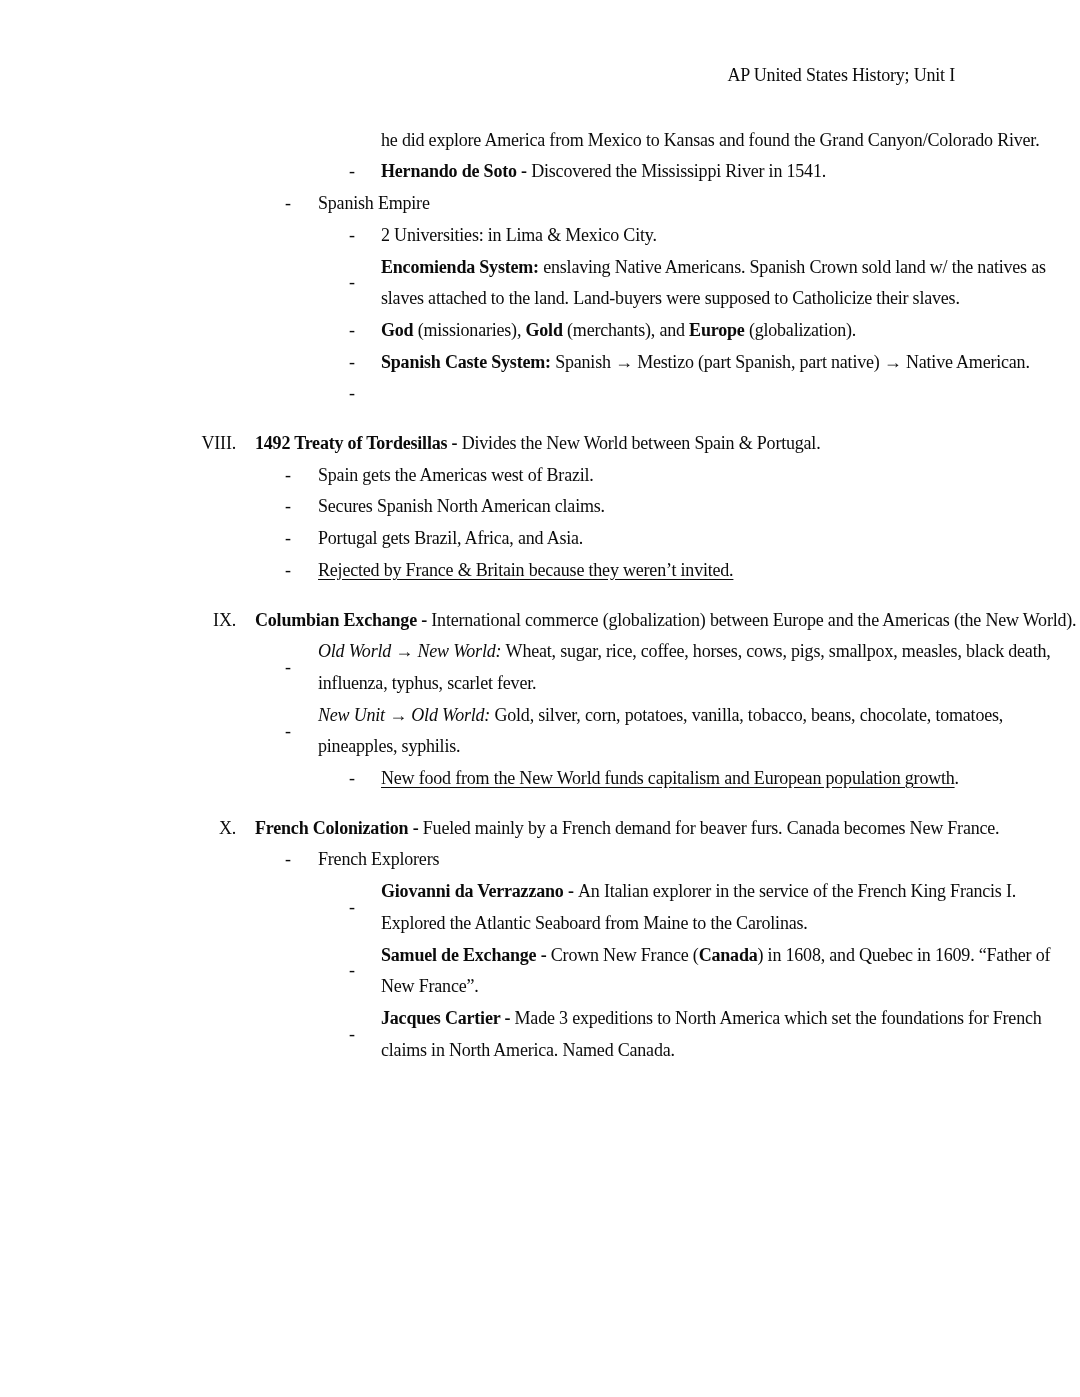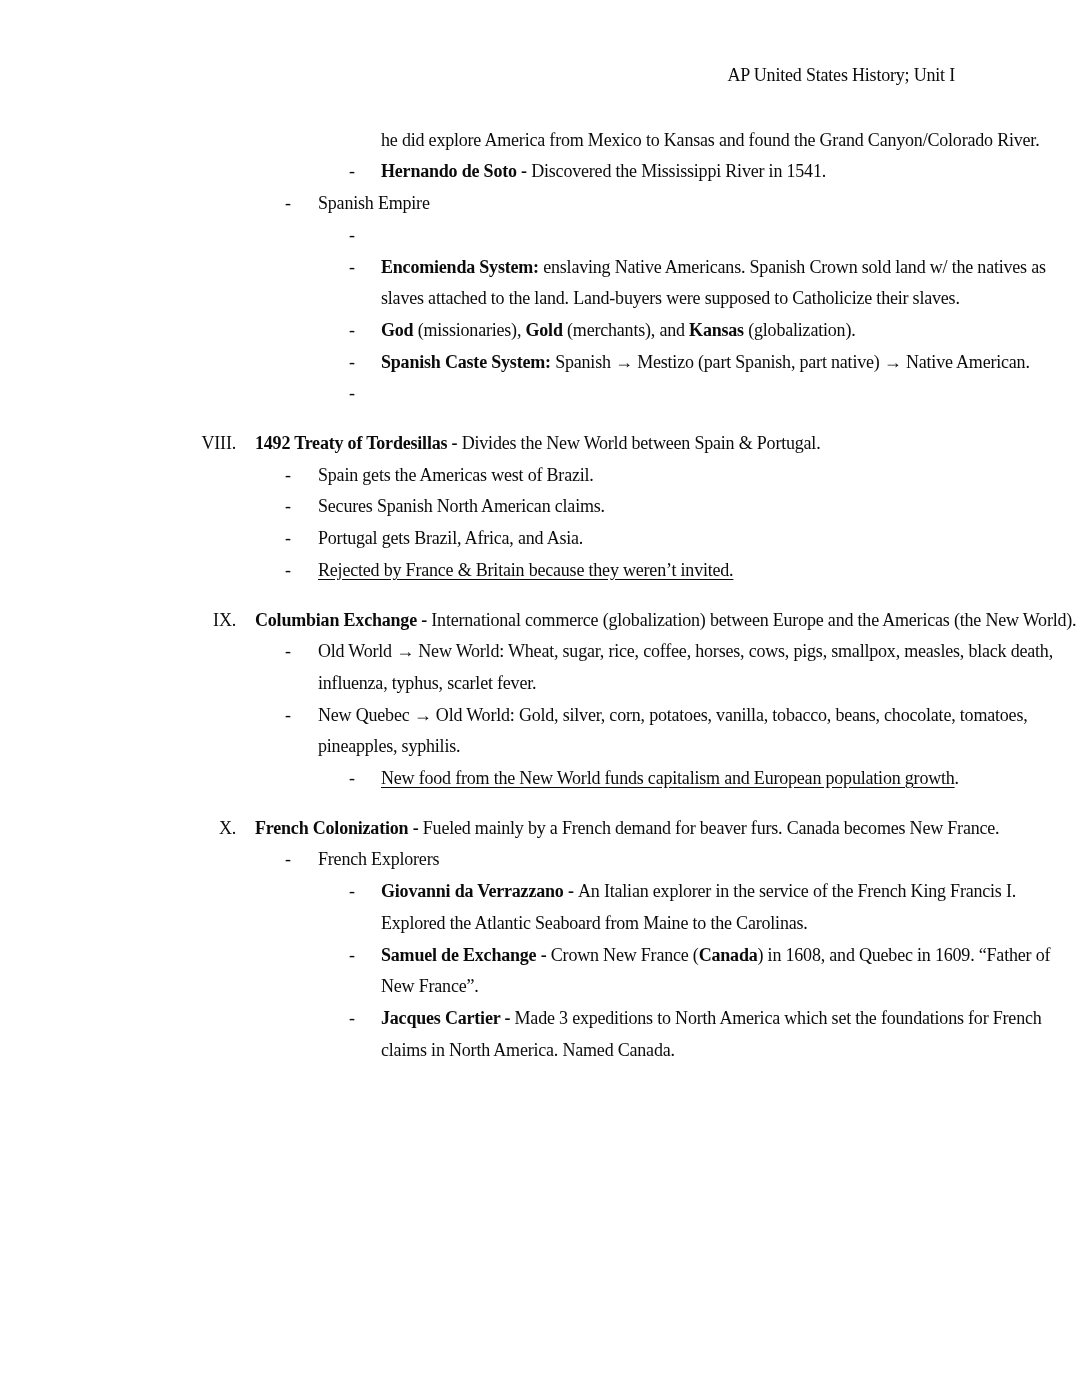--- a/index.html
+++ b/index.html
@@ -27,39 +27,39 @@
   .header {
     text-align: right;
     padding-right: 125px;
     white-space: nowrap;
   }
   .doc {
     margin-top: 33px;
   }
   .row {
     display: flex;
-    align-items: flex-start;
+    align-items: center;
   }
   .row .marker {
     flex: 0 0 auto;
     white-space: nowrap;
   }
   .row .text {
     flex: 1 1 auto;
     min-width: 0;
   }
   
   .lvl0 { padding-left: 180px; margin-top: 18px; }
   .lvl0 .marker { width: 56px; text-align: right; margin-right: 19px; }
   .lvl1 { padding-left: 285px; }
   .lvl1 .marker { width: 33px; text-align: left; }
   .lvl2 { padding-left: 349px; }
   .lvl2 .marker { width: 32px; text-align: left; }
   .b { font-weight: bold; }
-  .i { }
+  .i { font-style: italic; }
   .u { text-decoration: underline; text-underline-offset: 3px; }
 </style>
 </head>
 <body>
 
 <div class="page">
   <div class="header">
     <span>AP United States History; Unit I</span>
   </div>
   <div class="doc" id="doc">
@@ -70,28 +70,29 @@
       <div class="row lvl2">
         <span class="marker">-</span>
         <span class="text"><span class="b">Hernando de Soto - </span><span>Discovered the Mississippi River in 1541.</span></span>
       </div>
       <div class="row lvl1">
         <span class="marker">-</span>
         <span class="text"><span>Spanish Empire</span></span>
       </div>
       <div class="row lvl2">
         <span class="marker">-</span>
+        <span class="text"><span>2 Universities: in Lima &amp; Mexico City.</span></span>
       </div>
       <div class="row lvl2">
         <span class="marker">-</span>
         <span class="text"><span class="b">Encomienda System: </span><span>enslaving Native Americans. Spanish Crown sold land w/ the natives as slaves attached to the land. Land-buyers were supposed to Catholicize their slaves.</span></span>
       </div>
       <div class="row lvl2">
         <span class="marker">-</span>
-        <span class="text"><span class="b">God</span><span> (missionaries), </span><span class="b">Gold</span><span> (merchants), and </span><span class="b">Kansas</span><span> (globalization).</span></span>
+        <span class="text"><span class="b">God</span><span> (missionaries), </span><span class="b">Gold</span><span> (merchants), and </span><span class="b">Europe</span><span> (globalization).</span></span>
       </div>
       <div class="row lvl2">
         <span class="marker">-</span>
         <span class="text"><span class="b">Spanish Caste System: </span><span>Spanish → Mestizo (part Spanish, part native) → Native American.</span></span>
       </div>
       <div class="row lvl2">
         <span class="marker">-</span>
       </div>
       <div class="row lvl0">
         <span class="marker">VIII.</span>
@@ -116,21 +117,21 @@
       <div class="row lvl0">
         <span class="marker">IX.</span>
         <span class="text"><span class="b">Columbian Exchange - </span><span>International commerce (globalization) between Europe and the Americas (the New World).</span></span>
       </div>
       <div class="row lvl1">
         <span class="marker">-</span>
         <span class="text"><span class="i">Old World → New World: </span><span>Wheat, sugar, rice, coffee, horses, cows, pigs, smallpox, measles, black death, influenza, typhus, scarlet fever.</span></span>
       </div>
       <div class="row lvl1">
         <span class="marker">-</span>
-        <span class="text"><span class="i">New Quebec → Old World: </span><span>Gold, silver, corn, potatoes, vanilla, tobacco, beans, chocolate, tomatoes, pineapples, syphilis.</span></span>
+        <span class="text"><span class="i">New Unit → Old World: </span><span>Gold, silver, corn, potatoes, vanilla, tobacco, beans, chocolate, tomatoes, pineapples, syphilis.</span></span>
       </div>
       <div class="row lvl2">
         <span class="marker">-</span>
         <span class="text"><span class="u">New food from the New World funds capitalism and European population growth</span><span>.</span></span>
       </div>
       <div class="row lvl0">
         <span class="marker">X.</span>
         <span class="text"><span class="b">French Colonization - </span><span>Fueled mainly by a French demand for beaver furs. Canada becomes New France.</span></span>
       </div>
       <div class="row lvl1">

